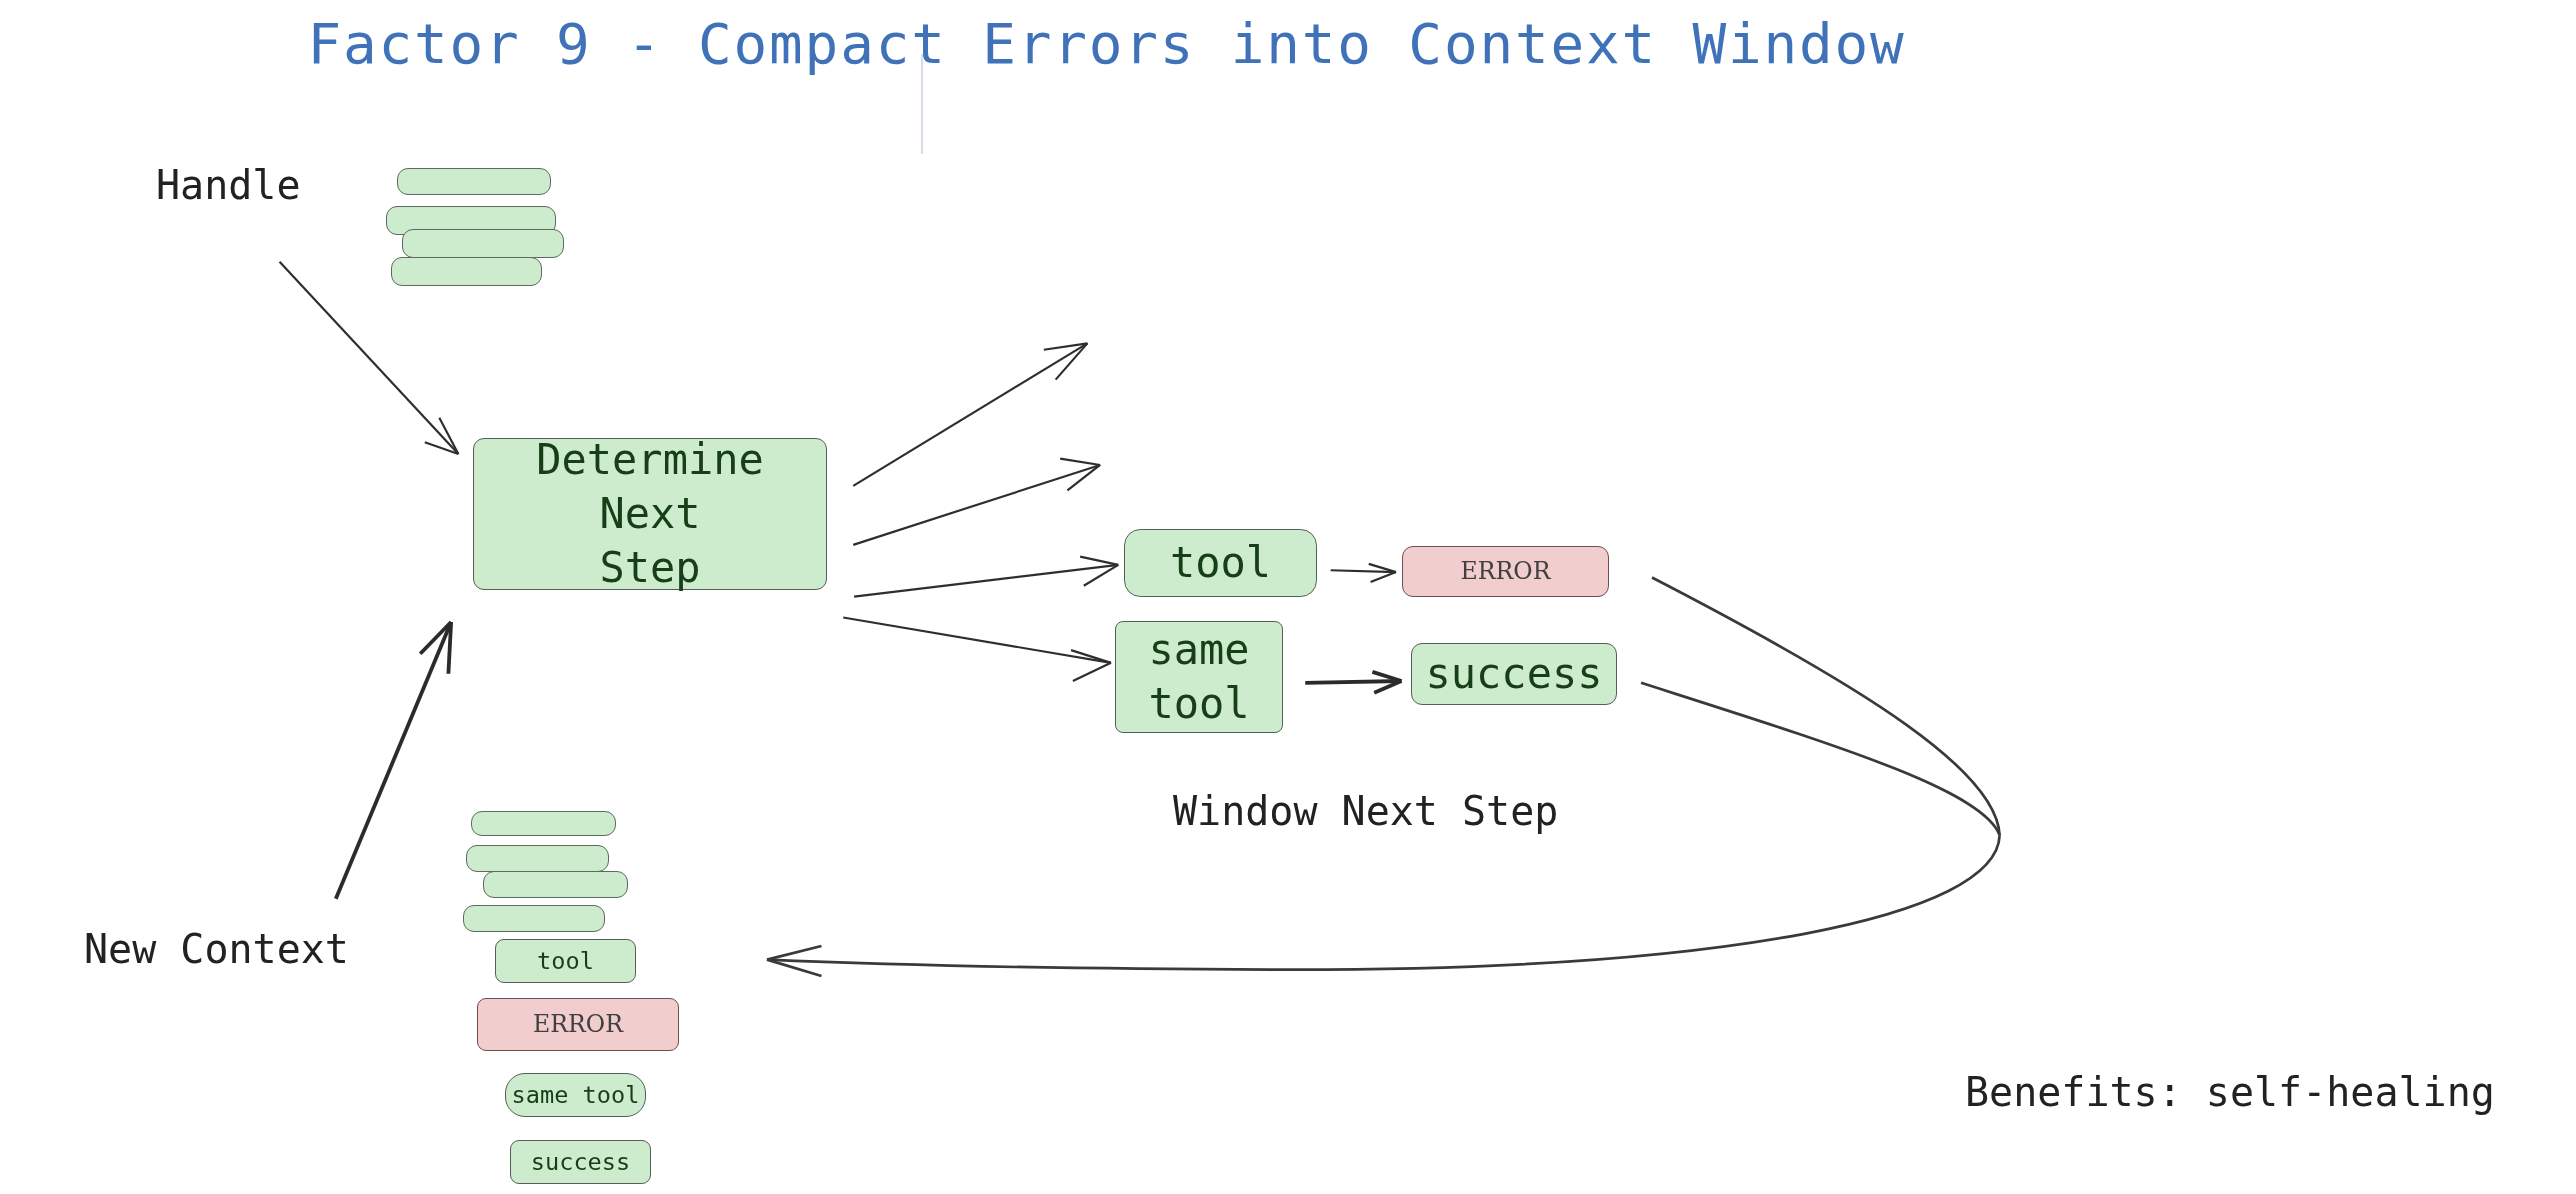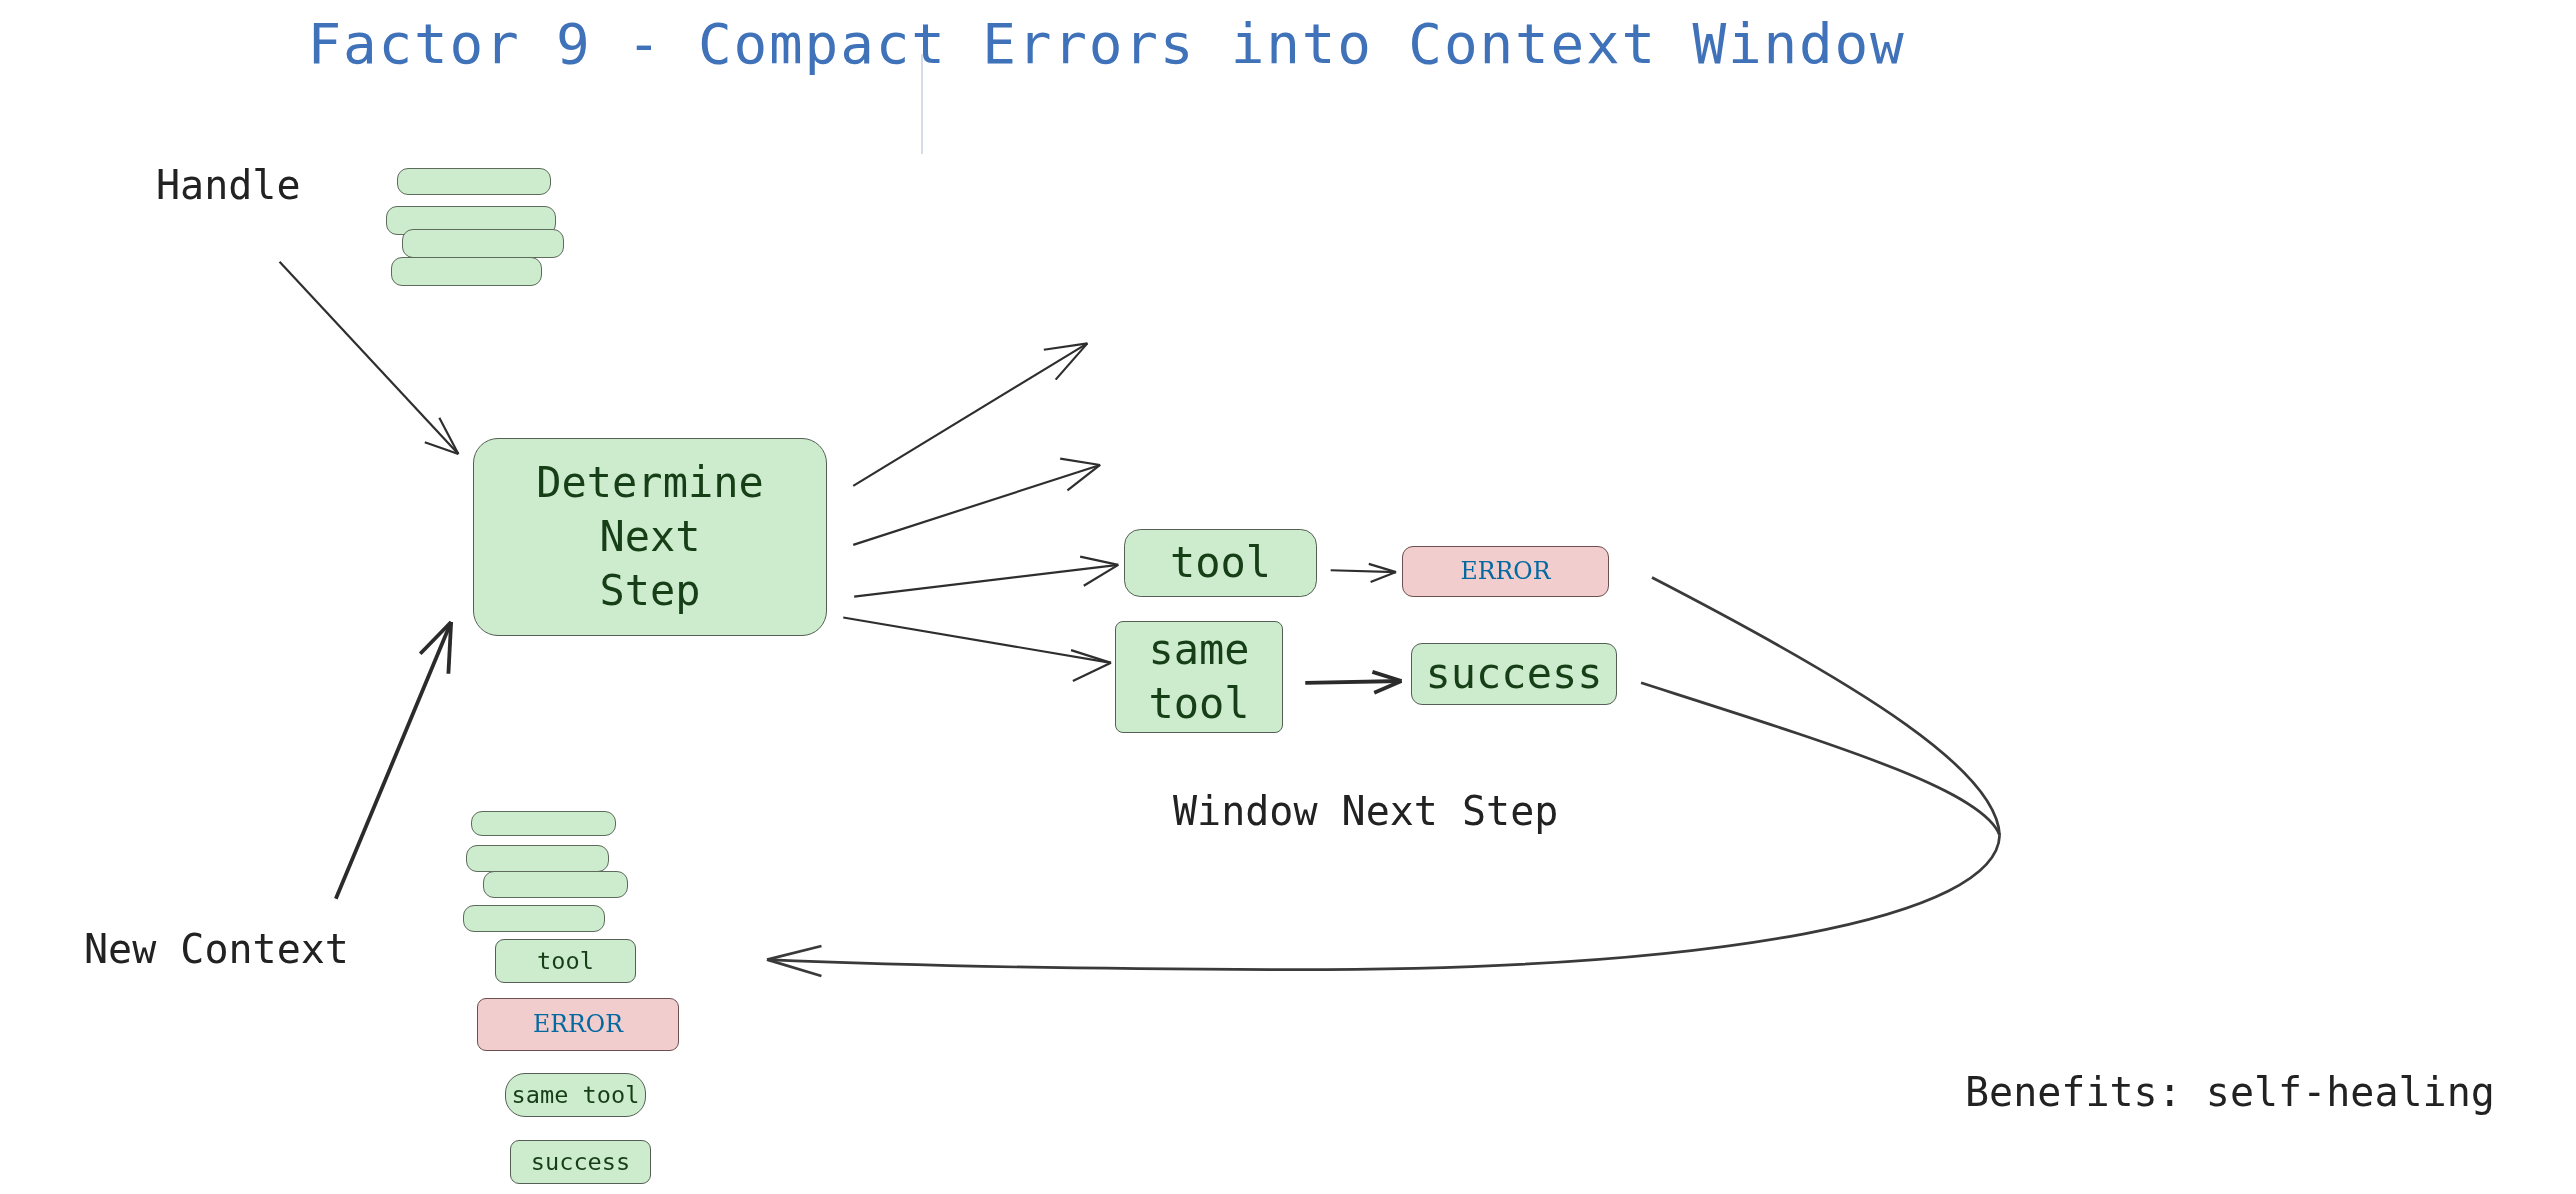--- a/index.html
+++ b/index.html
@@ -55,36 +55,36 @@
     align-items: center;
     justify-content: center;
     text-align: center;
     font-family: "DejaVu Sans Mono", monospace;
     color: #173f17;
     line-height: 1.28;
   }
   .node.err {
     background: #f2cdcd;
     border-color: #6d5050;
-    color: #0369a1;
+    color: #404040;
     font-family: "DejaVu Serif", serif;
     align-items: center;
   }
   .bar {
     box-sizing: border-box;
     border-radius: 11px;
     background: #cdeccd;
     border: 1.8px solid #5d6b5d;
   }
 
   
   #node-determine {
     left: 473px; top: 438px;
-    width: 354px; height: 198px;
-    border-radius: 25px;
+    width: 354px; height: 152px;
+    border-radius: 11px;
     font-size: 42px;
     flex-direction: column;
   }
 
   
   #ctx-bar-0 { left: 397px; top: 168px; width: 154px; height: 27px; }
   #ctx-bar-1 { left: 386px; top: 206px; width: 170px; height: 29px; }
   #ctx-bar-2 { left: 402px; top: 229px; width: 162px; height: 29px; }
   #ctx-bar-3 { left: 391px; top: 257px; width: 151px; height: 29px; }
 

